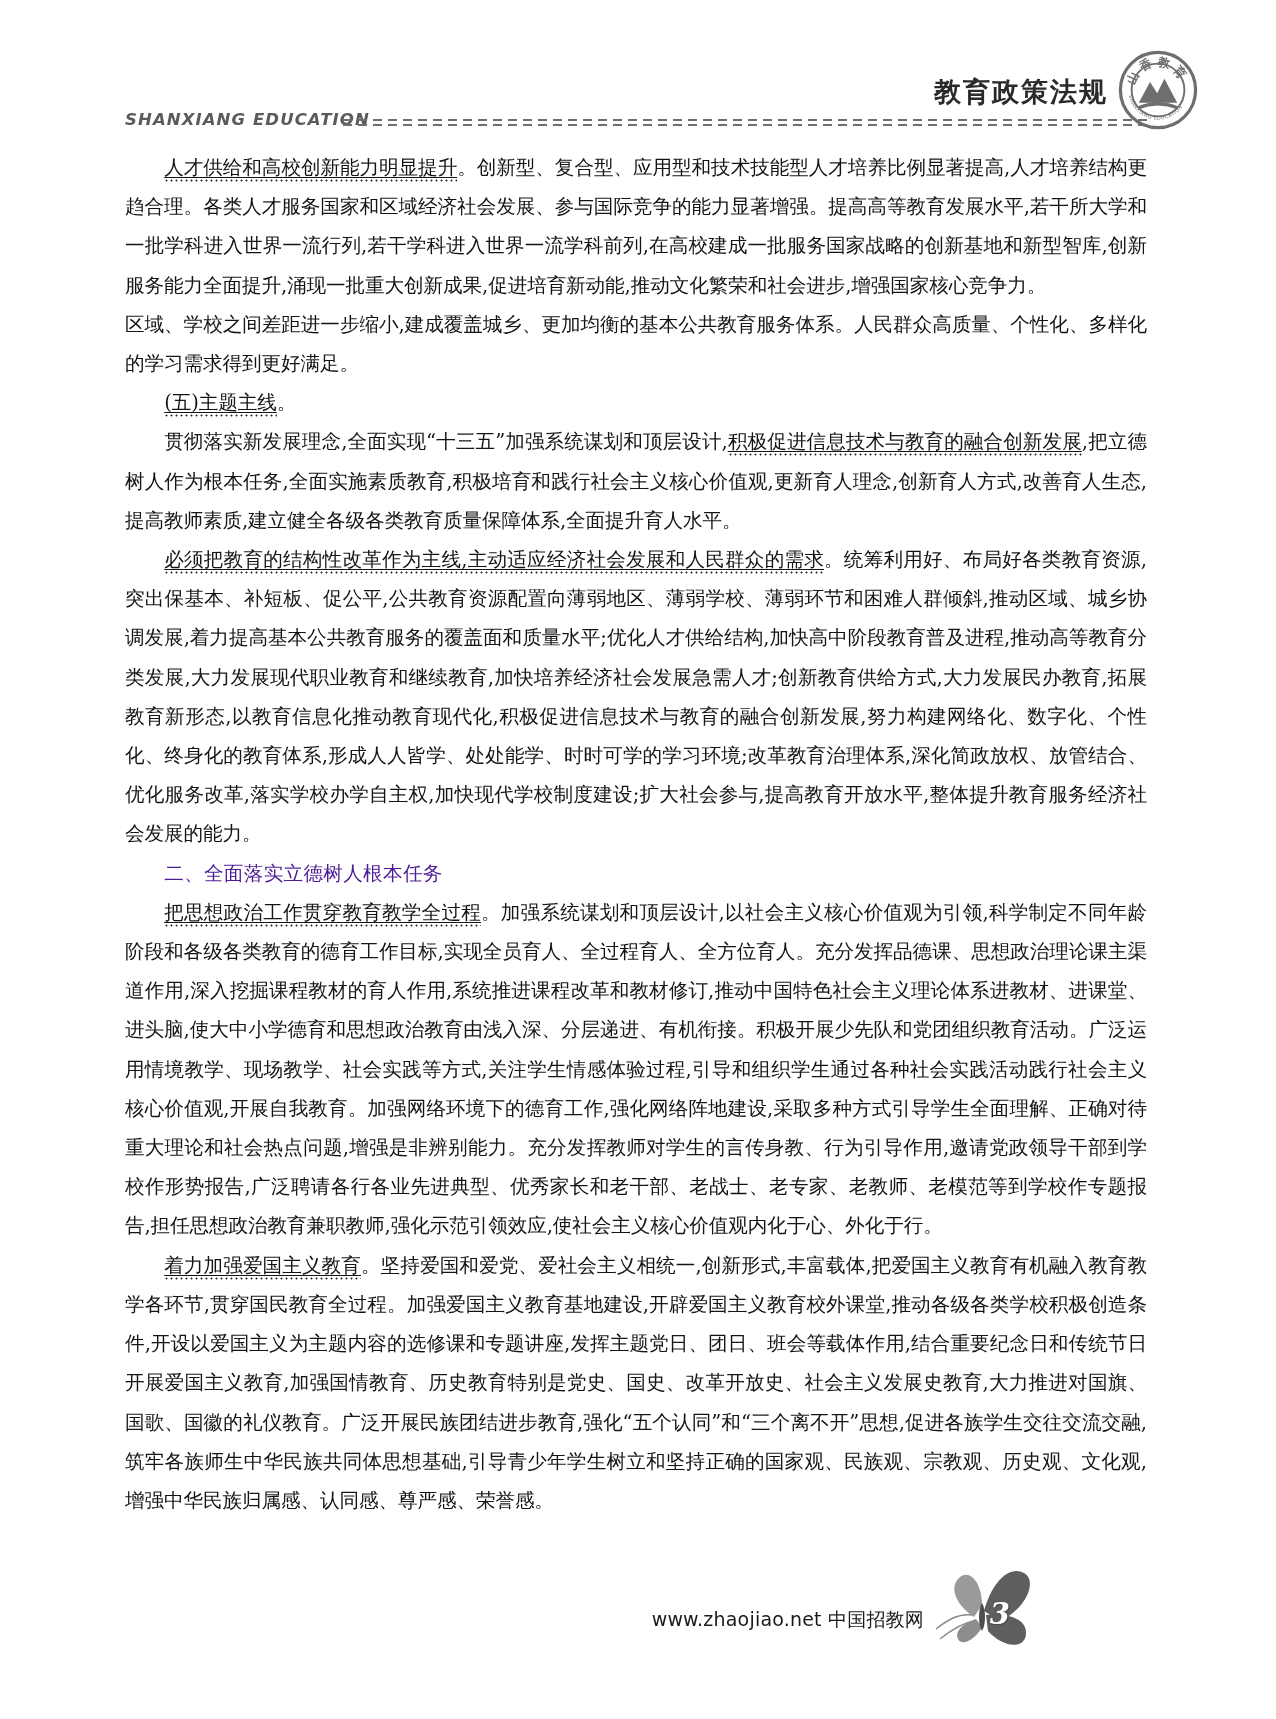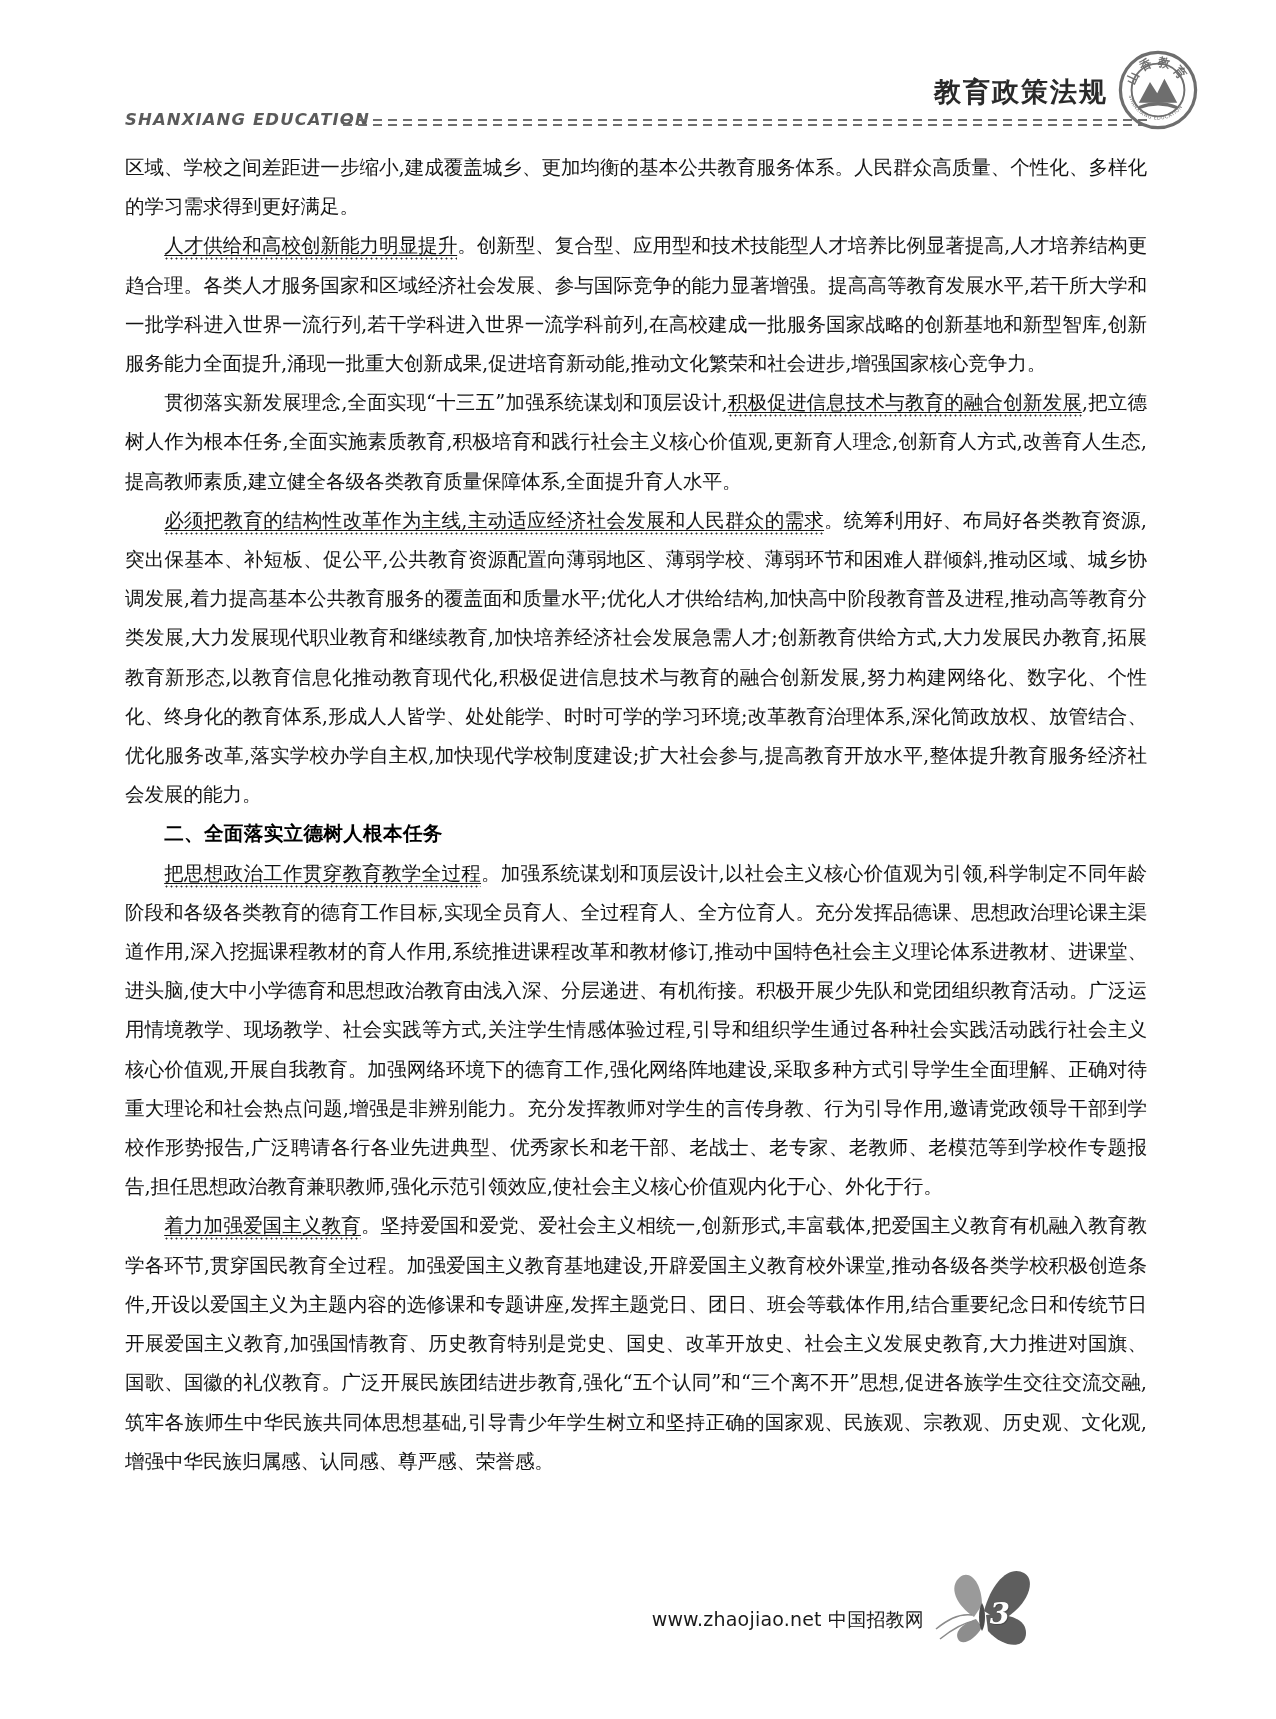--- a/index.html
+++ b/index.html
@@ -92,23 +92,23 @@
     letter-spacing: -0.1px;
   }
   p.indent {
     text-indent: 2em;
   }
   p.heading {
     margin: 0;
     font-family: "DejaVu Serif", "Liberation Serif", serif;
     font-size: 19.6px;
     line-height: 39.2px;
-    font-weight: 700;
+    font-weight: 400;
     text-indent: 2em;
-    color: #000000;
+    color: #4c1d95;
     letter-spacing: 0.3px;
   }
   
   .emph {
     text-decoration: underline;
     text-underline-offset: 3px;
     text-decoration-thickness: 1px;
     position: relative;
     background-image: radial-gradient(circle, #2a2a2a 0.9px, transparent 1.1px);
     background-size: 5px 5px;
@@ -182,25 +182,26 @@
     </svg>
 
     <div class="header-brandline">
       <div class="brand-en">SHANXIANG EDUCATION</div>
       <div class="brand-dashes"></div>
     </div>
   </div>
 
   <div class="content">
 
+    <p class="para indent"><span class="emph">人才供给和高校创新能力明显提升</span><span>。创新型、复合型、应用型和技术技能型人才培养比例显著提高,人才培养结构更趋合理。各类人才服务国家和区域经济社会发展、参与国际竞争的能力显著增强。提高高等教育发展水平,若干所大学和一批学科进入世界一流行列,若干学科进入世界一流学科前列,在高校建成一批服务国家战略的创新基地和新型智库,创新服务能力全面提升,涌现一批重大创新成果,促进培育新动能,推动文化繁荣和社会进步,增强国家核心竞争力。</span></p>
+
     <p class="para"><span>区域、学校之间差距进一步缩小,建成覆盖城乡、更加均衡的基本公共教育服务体系。人民群众高质量、个性化、多样化的学习需求得到更好满足。</span></p>
 
-    <p class="para indent"><span class="emph">人才供给和高校创新能力明显提升</span><span>。创新型、复合型、应用型和技术技能型人才培养比例显著提高,人才培养结构更趋合理。各类人才服务国家和区域经济社会发展、参与国际竞争的能力显著增强。提高高等教育发展水平,若干所大学和一批学科进入世界一流行列,若干学科进入世界一流学科前列,在高校建成一批服务国家战略的创新基地和新型智库,创新服务能力全面提升,涌现一批重大创新成果,促进培育新动能,推动文化繁荣和社会进步,增强国家核心竞争力。</span></p>
-
-
+
+    <p class="para indent"><span class="emph">(五)主题主线</span><span>。</span></p>
 
     <p class="para indent"><span>贯彻落实新发展理念,全面实现“十三五”加强系统谋划和顶层设计,</span><span class="emph">积极促进信息技术与教育的融合创新发展</span><span>,把立德树人作为根本任务,全面实施素质教育,积极培育和践行社会主义核心价值观,更新育人理念,创新育人方式,改善育人生态,提高教师素质,建立健全各级各类教育质量保障体系,全面提升育人水平。</span></p>
 
     <p class="para indent"><span class="emph">必须把教育的结构性改革作为主线,主动适应经济社会发展和人民群众的需求</span><span>。统筹利用好、布局好各类教育资源,突出保基本、补短板、促公平,公共教育资源配置向薄弱地区、薄弱学校、薄弱环节和困难人群倾斜,推动区域、城乡协调发展,着力提高基本公共教育服务的覆盖面和质量水平;优化人才供给结构,加快高中阶段教育普及进程,推动高等教育分类发展,大力发展现代职业教育和继续教育,加快培养经济社会发展急需人才;创新教育供给方式,大力发展民办教育,拓展教育新形态,以教育信息化推动教育现代化,积极促进信息技术与教育的融合创新发展,努力构建网络化、数字化、个性化、终身化的教育体系,形成人人皆学、处处能学、时时可学的学习环境;改革教育治理体系,深化简政放权、放管结合、优化服务改革,落实学校办学自主权,加快现代学校制度建设;扩大社会参与,提高教育开放水平,整体提升教育服务经济社会发展的能力。</span></p>
 
     <p class="heading">二、全面落实立德树人根本任务</p>
 
 
     <p class="para indent"><span class="emph">把思想政治工作贯穿教育教学全过程</span><span>。加强系统谋划和顶层设计,以社会主义核心价值观为引领,科学制定不同年龄阶段和各级各类教育的德育工作目标,实现全员育人、全过程育人、全方位育人。充分发挥品德课、思想政治理论课主渠道作用,深入挖掘课程教材的育人作用,系统推进课程改革和教材修订,推动中国特色社会主义理论体系进教材、进课堂、进头脑,使大中小学德育和思想政治教育由浅入深、分层递进、有机衔接。积极开展少先队和党团组织教育活动。广泛运用情境教学、现场教学、社会实践等方式,关注学生情感体验过程,引导和组织学生通过各种社会实践活动践行社会主义核心价值观,开展自我教育。加强网络环境下的德育工作,强化网络阵地建设,采取多种方式引导学生全面理解、正确对待重大理论和社会热点问题,增强是非辨别能力。充分发挥教师对学生的言传身教、行为引导作用,邀请党政领导干部到学校作形势报告,广泛聘请各行各业先进典型、优秀家长和老干部、老战士、老专家、老教师、老模范等到学校作专题报告,担任思想政治教育兼职教师,强化示范引领效应,使社会主义核心价值观内化于心、外化于行。</span></p>
 

